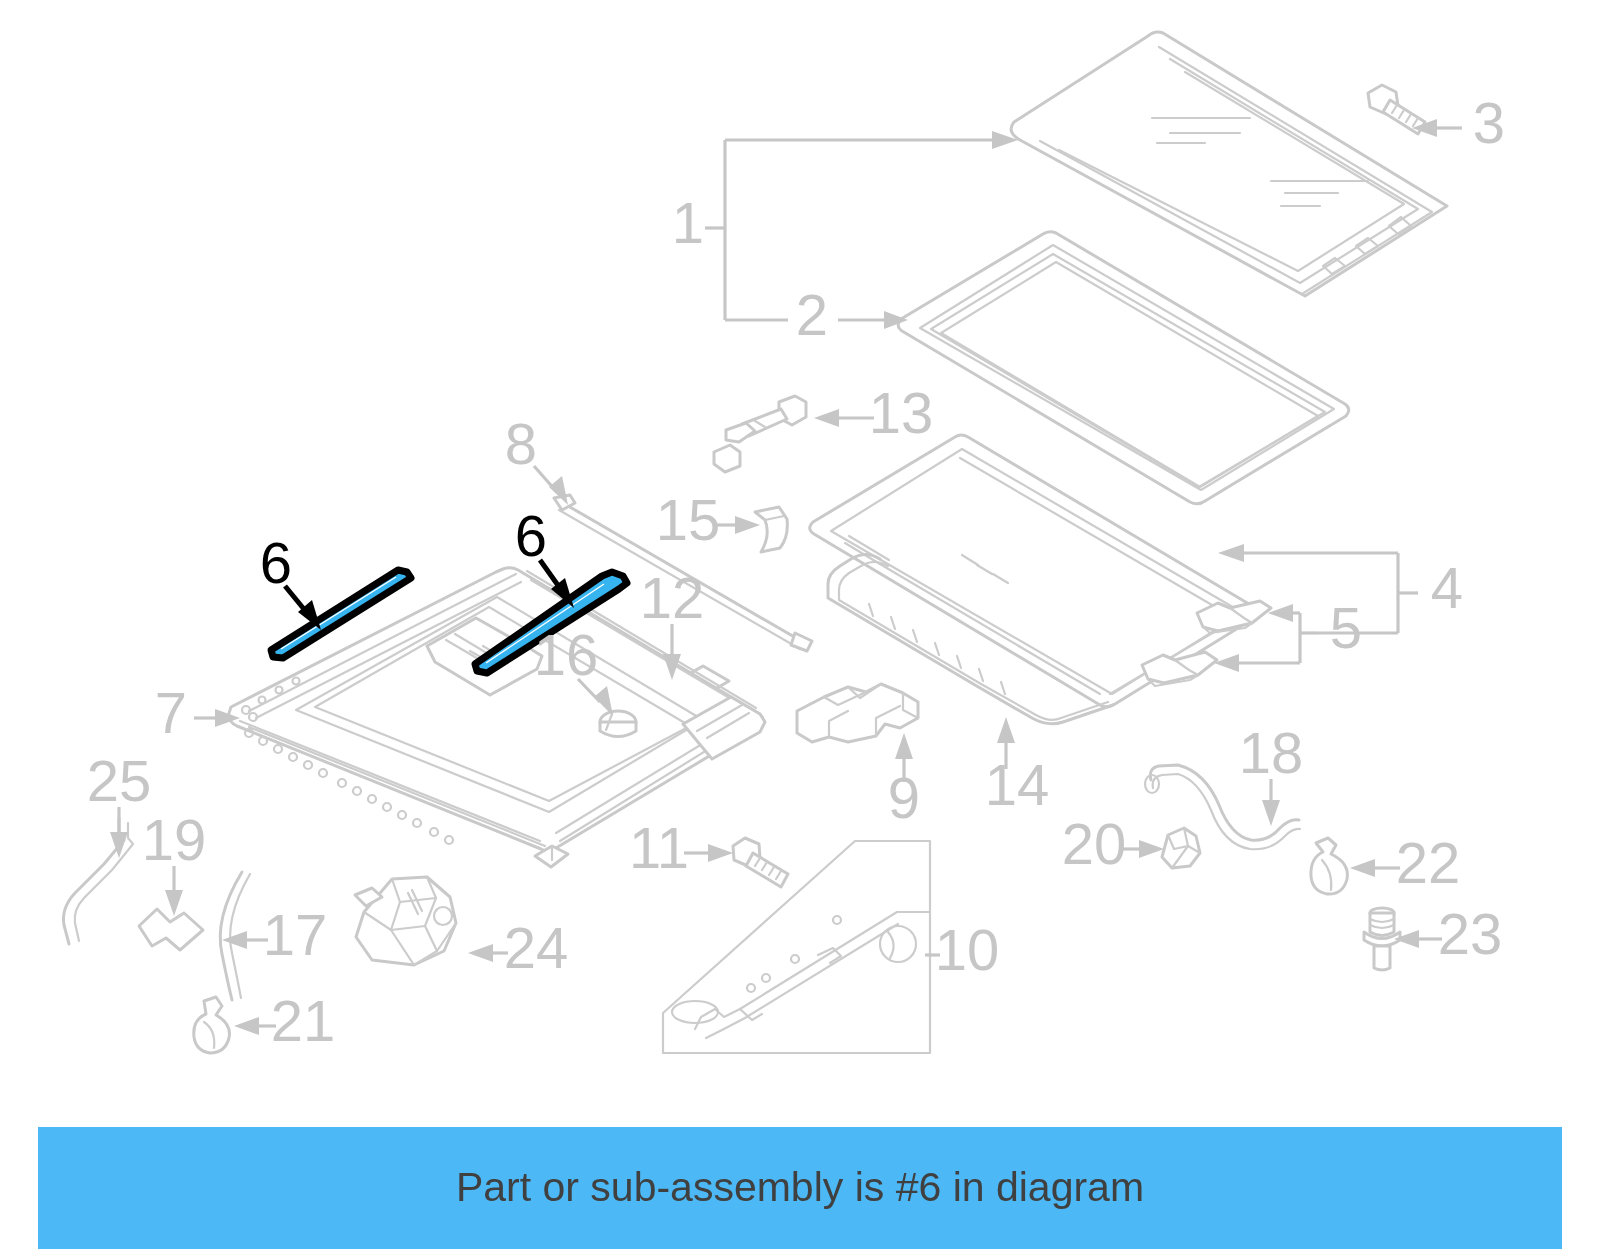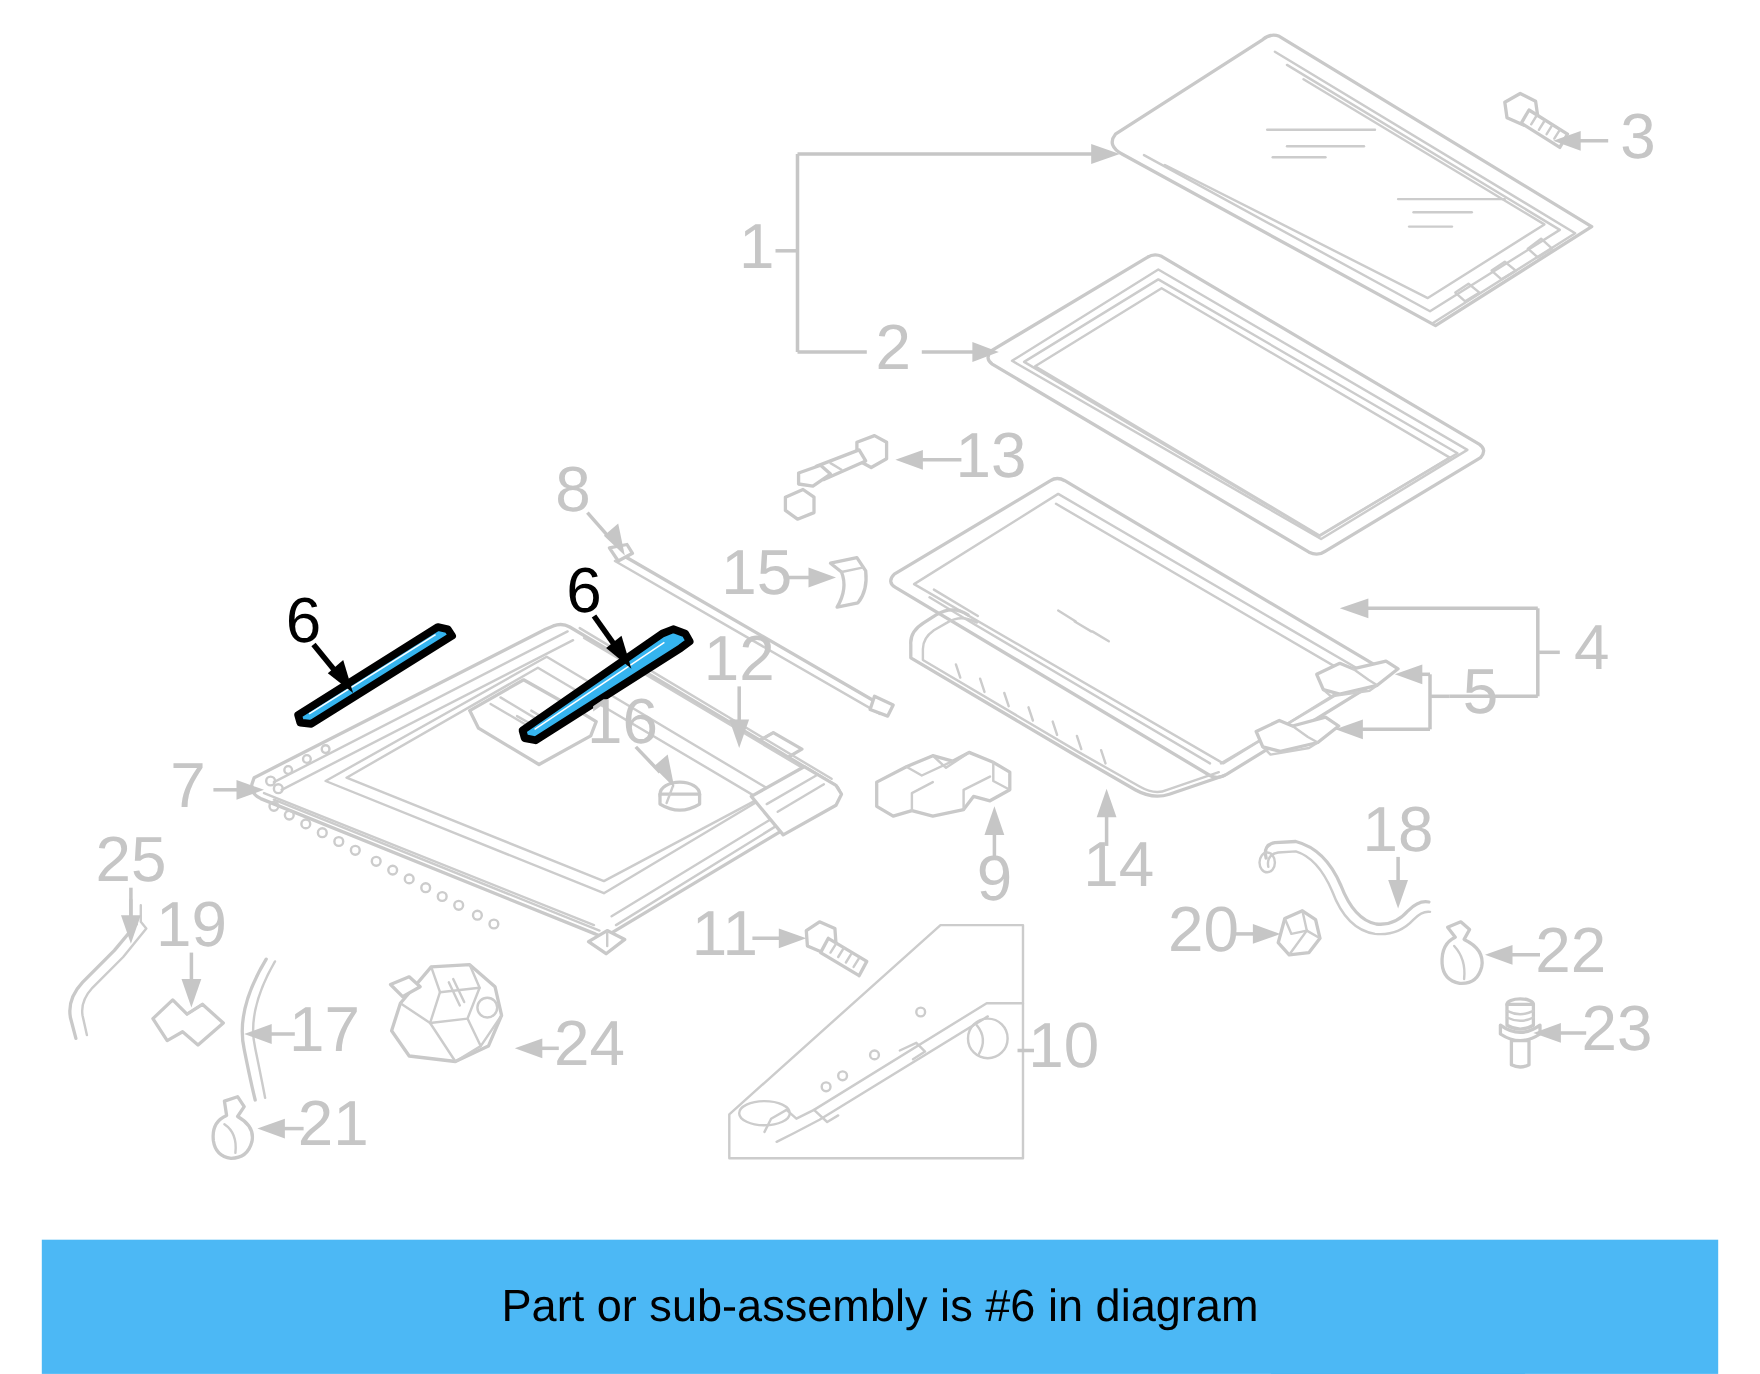--- a/index.html
+++ b/index.html
@@ -17,21 +17,21 @@
   .blk-leader{fill:none;stroke:#000000;stroke-width:5;stroke-linecap:butt;}
   .blk-head{fill:#000000;}
   .num{font-family:"Liberation Sans","DejaVu Sans",sans-serif;fill:#c6c6c6;
        font-size:58px;font-weight:400;dominant-baseline:middle;}
   .num-hl{font-family:"Liberation Sans","DejaVu Sans",sans-serif;fill:#000000;
        font-size:58px;font-weight:400;dominant-baseline:middle;}
 
   #notice-banner{position:absolute;left:38px;top:1127px;width:1524px;height:122px;
       background:#4cb8f5;display:flex;flex-direction:column;
       align-items:center;justify-content:center;box-sizing:border-box;}
-  #notice-banner .line{color:#000000;font-size:41px;line-height:1.10;white-space:nowrap;
+  #notice-banner .line{color:#404040;font-size:41px;line-height:1.10;white-space:nowrap;
       font-family:"Liberation Sans","DejaVu Sans",sans-serif;text-align:right;}
 </style>
 </head>
 <body>
 
 <div id="diagram-root">
 
   <svg id="parts-svg" viewBox="0 0 1600 1249" xmlns="http://www.w3.org/2000/svg">
 
     <g>

